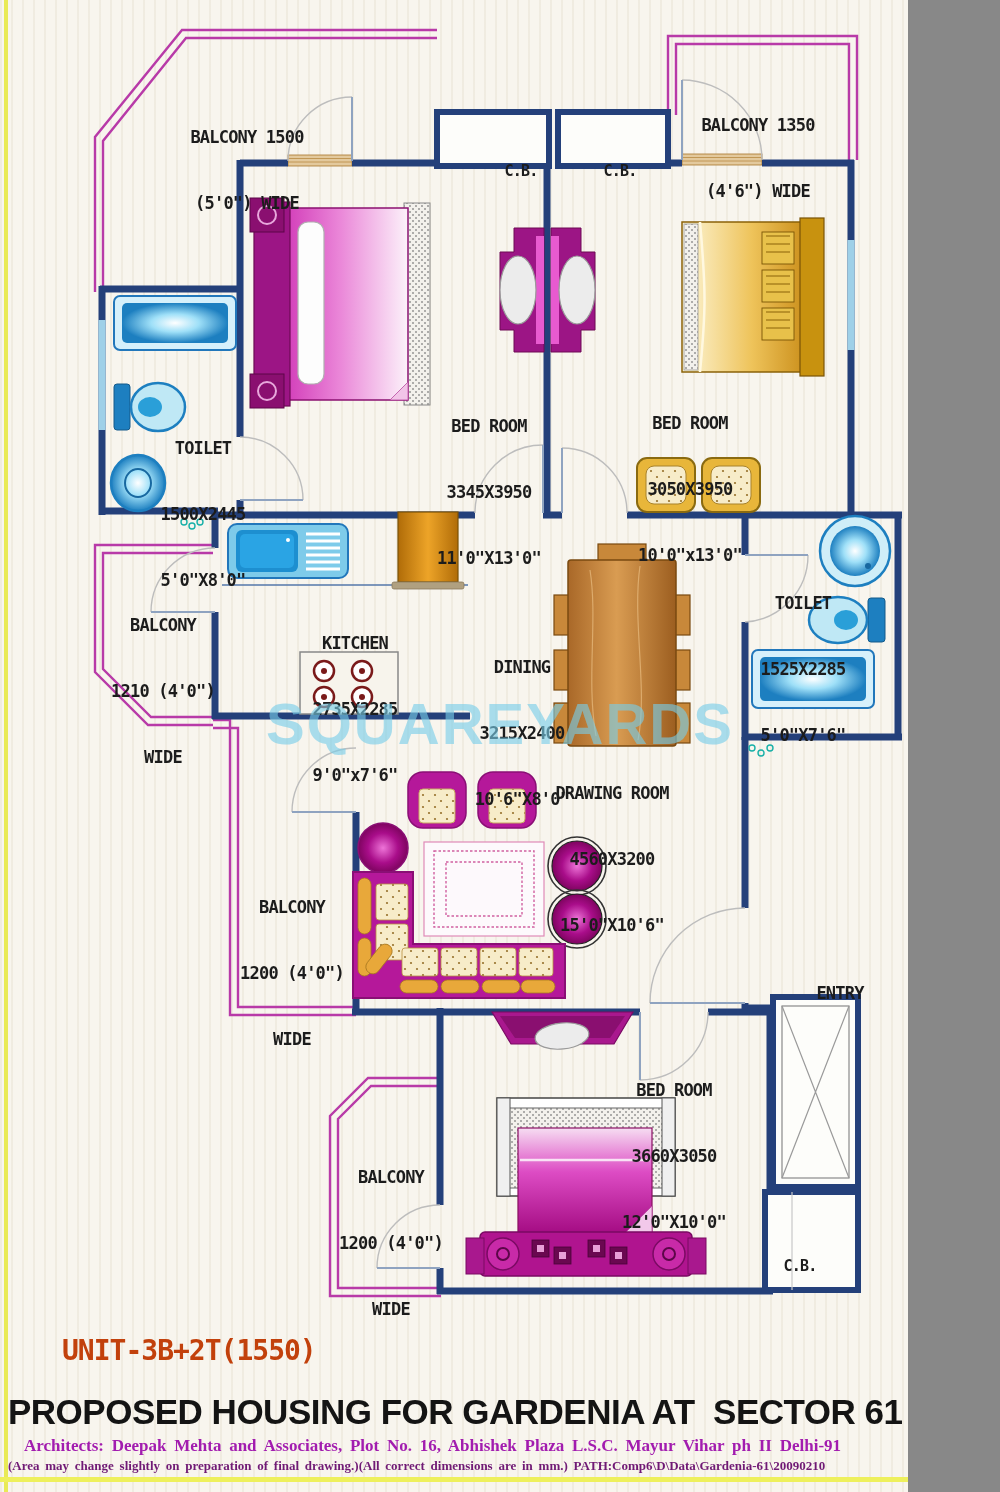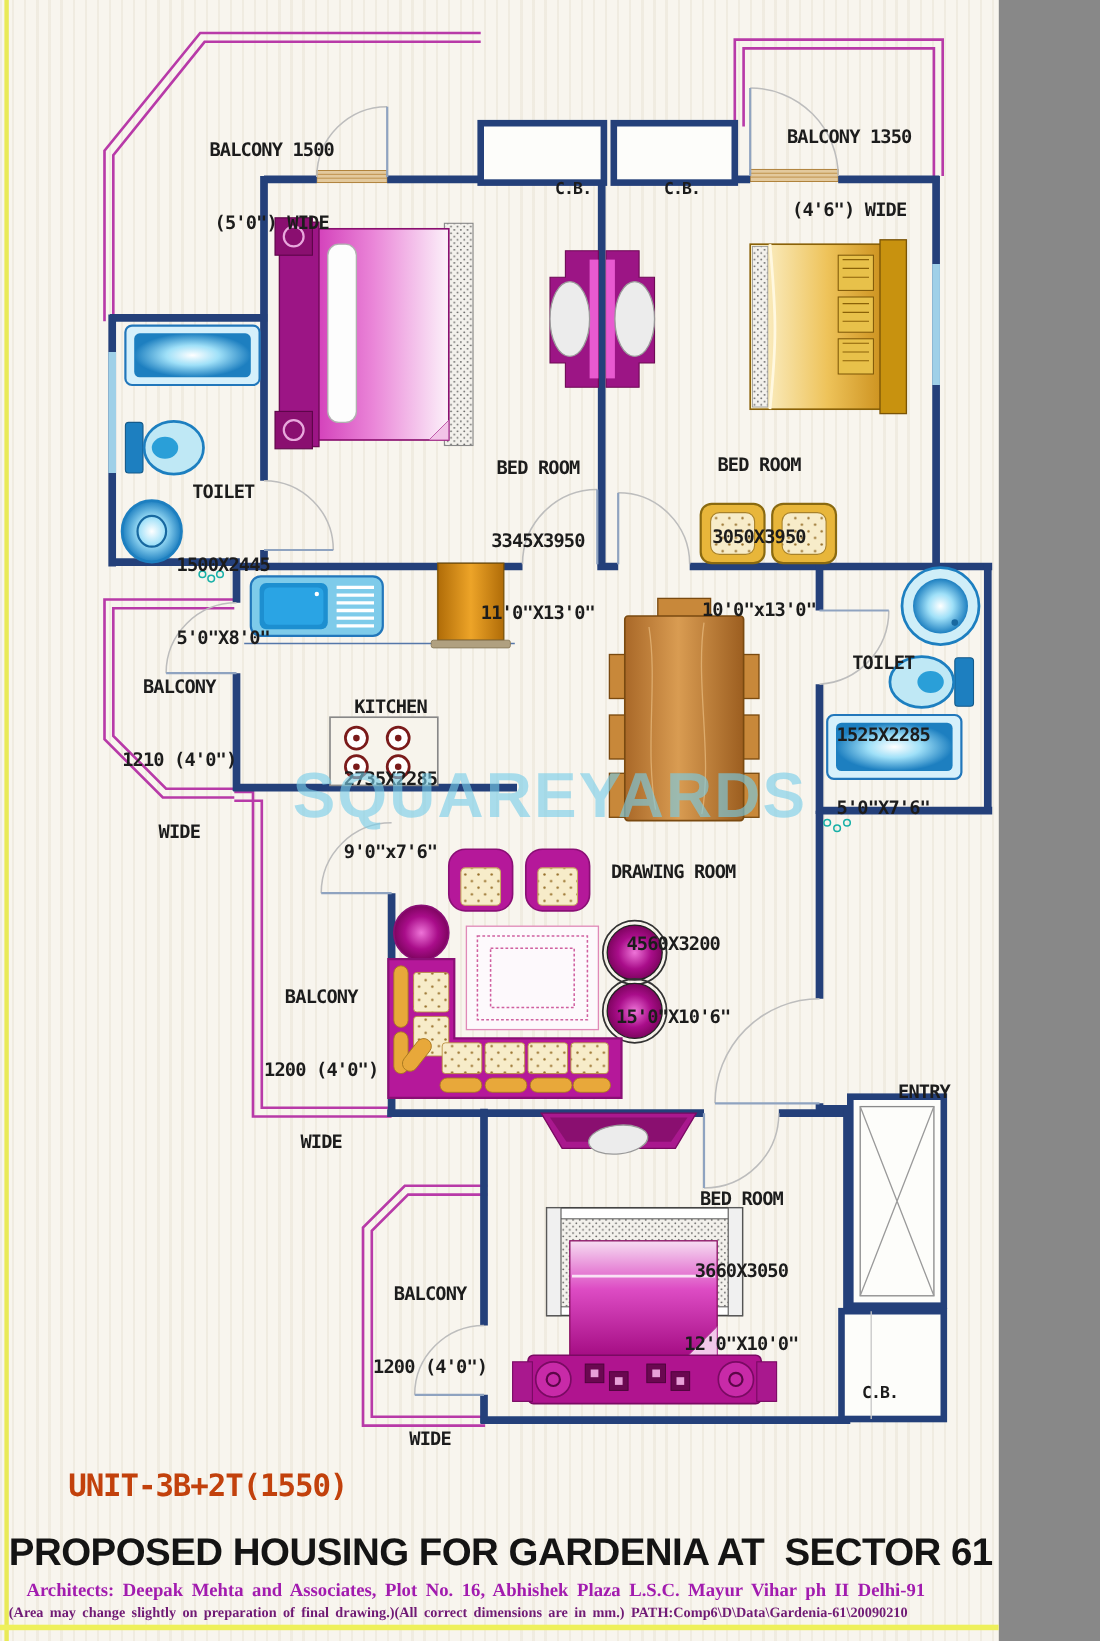--- a/index.html
+++ b/index.html
@@ -375,21 +375,21 @@
       <circle cx="669" cy="1254" r="16" fill="#c82aa8" stroke="#7a0a63" stroke-width="1.5"></circle>
       <circle cx="669" cy="1254" r="6" fill="none" stroke="#5c0648" stroke-width="2"></circle>
     </g>
   </svg>
 
   <div class="lbl" style="left:247px;top:82px;">
     <span>BALCONY 1500</span>
     <span>(5'0") WIDE</span>
   </div>
 
-  <div class="lbl" style="left:758px;top:70px;margin-left:14px;">
+  <div class="lbl" style="left:758px;top:70px;">
     <span>BALCONY 1350</span>
     <span>(4'6") WIDE</span>
   </div>
 
   <div class="lbl lbl-small" style="left:521px;top:131px;">
     <span>C.B.</span>
   </div>
   <div class="lbl lbl-small" style="left:620px;top:131px;">
     <span>C.B.</span>
   </div>
@@ -423,20 +423,25 @@
     <span>1210 (4'0")</span>
     <span>WIDE</span>
   </div>
 
   <div class="lbl" style="left:355px;top:588px;">
     <span>KITCHEN</span>
     <span>2735X2285</span>
     <span>9'0"x7'6"</span>
   </div>
 
+  <div class="lbl" style="left:522px;top:612px;">
+    <span>DINING</span>
+    <span>3215X2400</span>
+    <span>10'6"X8'0"</span>
+  </div>
 
   <div class="lbl" style="left:590px;top:738px;margin-left:22px;">
     <span>DRAWING ROOM</span>
     <span>4560X3200</span>
     <span>15'0"X10'6"</span>
   </div>
 
   <div class="lbl" style="left:292px;top:852px;">
     <span>BALCONY</span>
     <span>1200 (4'0")</span>

